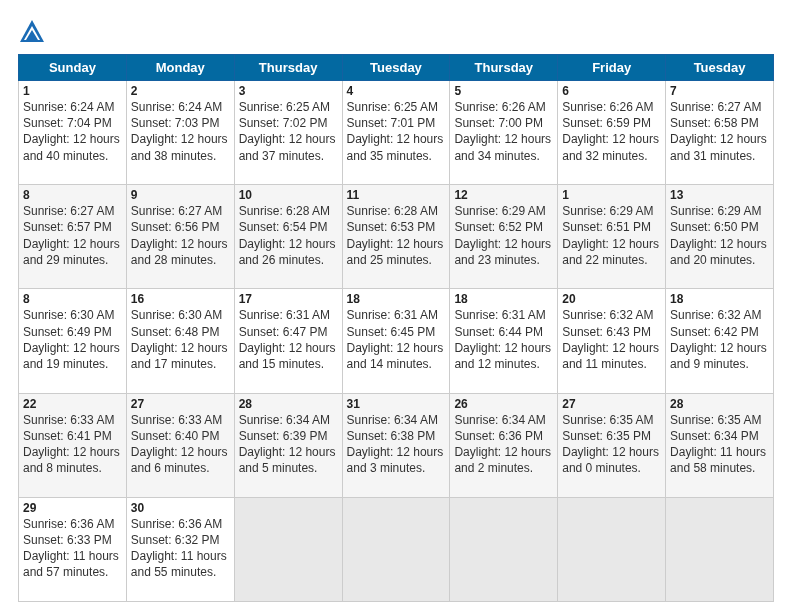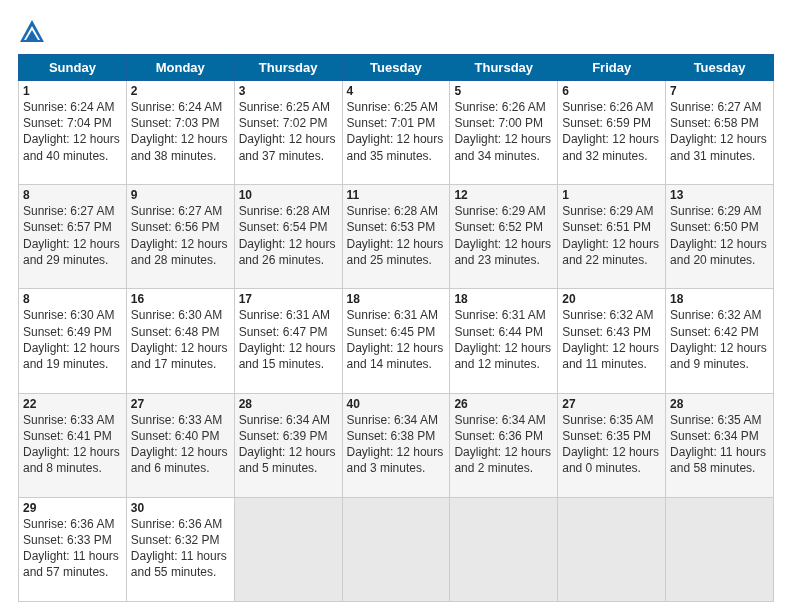--- a/index.html
+++ b/index.html
@@ -307,21 +307,21 @@
 and 6 minutes.</div>
           </td>
           <td>
             <span class="day-num">28</span>
             <div class="day-info" style="white-space: pre-line;">Sunrise: 6:34 AM
 Sunset: 6:39 PM
 Daylight: 12 hours
 and 5 minutes.</div>
           </td>
           <td>
-            <span class="day-num">40</span>
+            <span class="day-num">31</span>
             <div class="day-info" style="white-space: pre-line;">Sunrise: 6:34 AM
 Sunset: 6:38 PM
 Daylight: 12 hours
 and 3 minutes.</div>
           </td>
           <td>
             <span class="day-num">26</span>
             <div class="day-info" style="white-space: pre-line;">Sunrise: 6:34 AM
 Sunset: 6:36 PM
 Daylight: 12 hours

